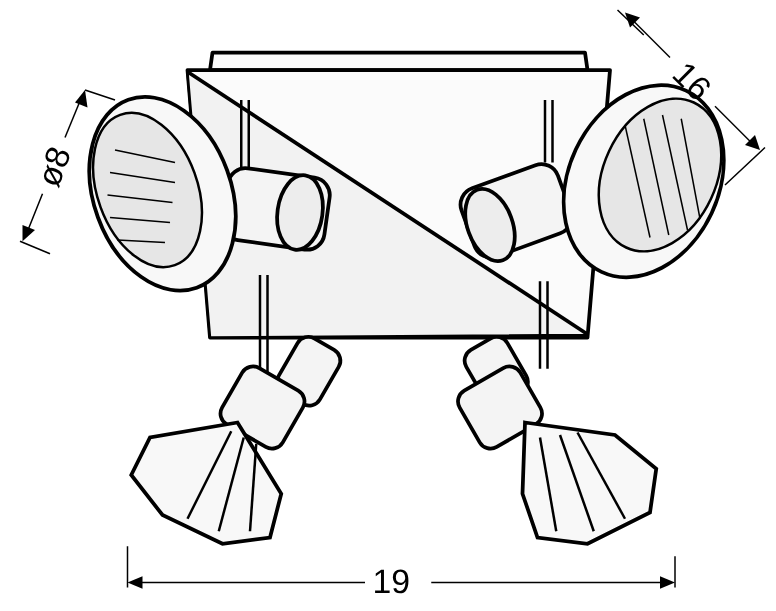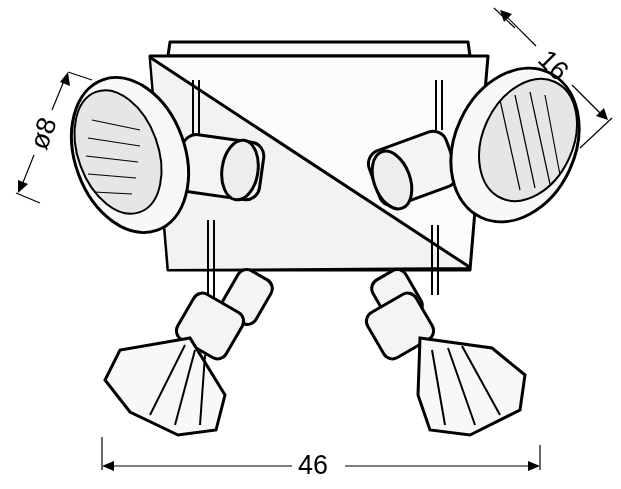--- a/index.html
+++ b/index.html
@@ -103,15 +103,15 @@
   <g stroke="#000" stroke-width="1.2" fill="#000">
     <line x1="68" y1="72" x2="92" y2="80"></line>
     <line x1="66" y1="76" x2="52" y2="110"></line>
     <line x1="34" y1="155" x2="20" y2="190"></line>
     <line x1="16" y1="193" x2="40" y2="203"></line>
     <polygon points="68,72 70,86 60,82" stroke="none"></polygon>
     <polygon points="18,193 18,180 28,184" stroke="none"></polygon>
   </g>
 </svg>
 
-<div class="dim-label" id="label-width">46</div>
+<div class="dim-label" id="label-width">19</div>
 <div class="dim-label" id="label-depth">16</div>
 <div class="dim-label" id="label-diameter">ø8</div>
 
 </body></html>

